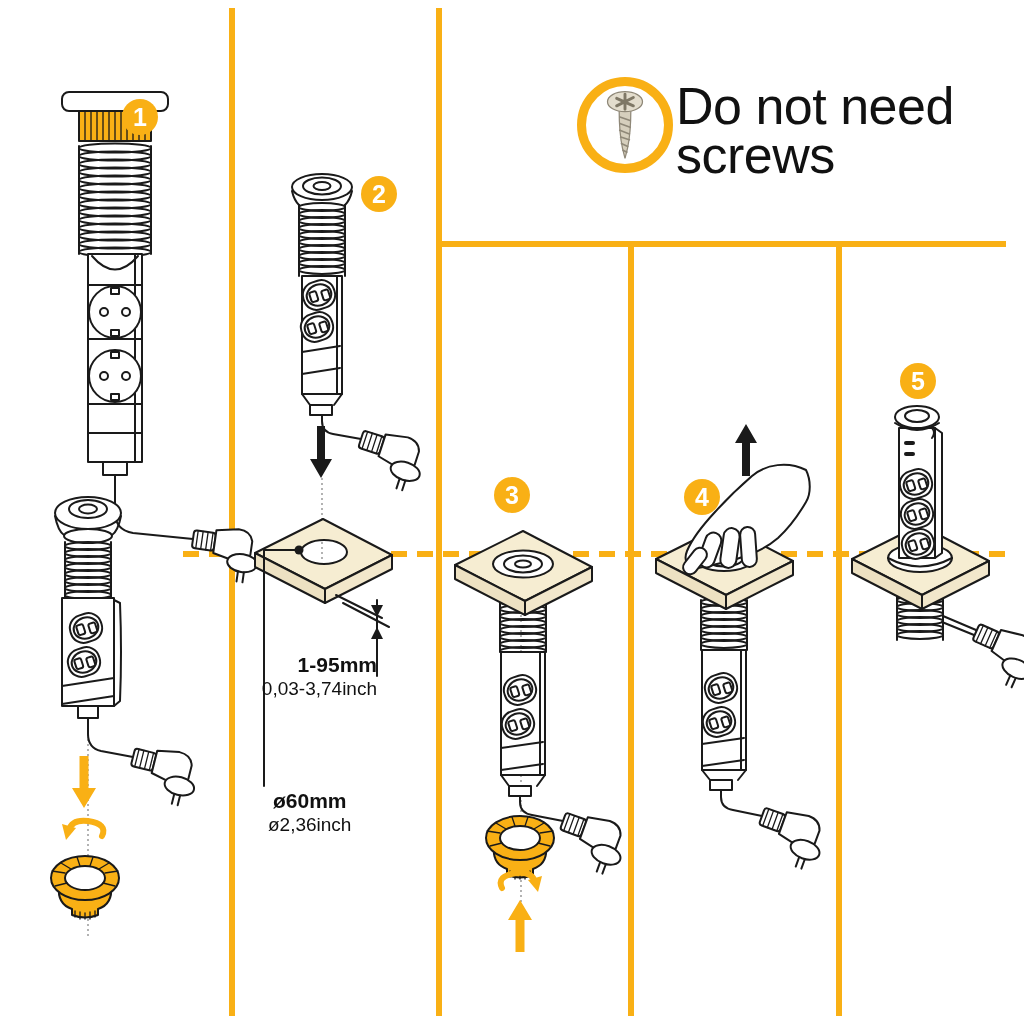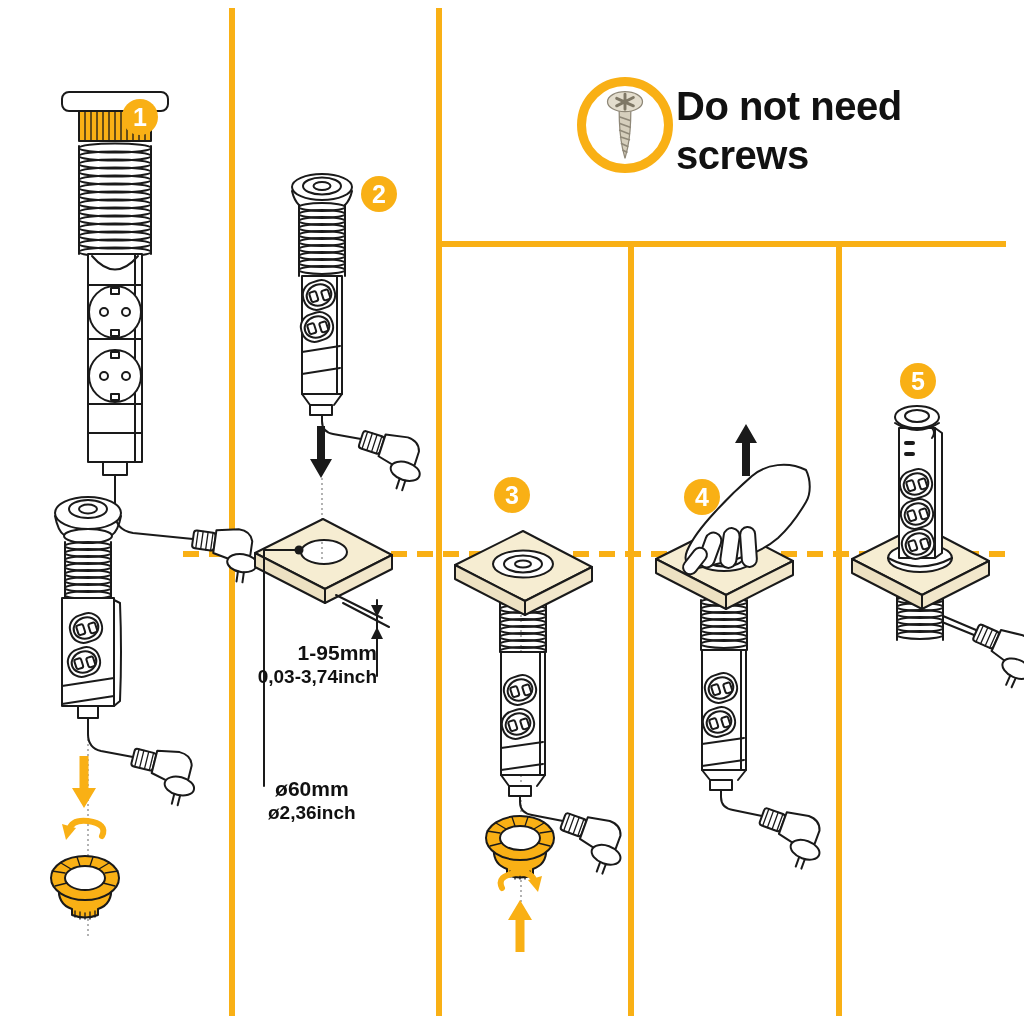--- a/index.html
+++ b/index.html
@@ -27,26 +27,26 @@
     line-height:36px; text-align:center;
   }
   
   .note-circle {
     position:absolute; left:577px; top:77px; width:96px; height:96px;
     border:9px solid #F9B015; border-radius:50%; background:#fff;
     box-sizing:border-box; display:flex; align-items:center; justify-content:center;
   }
   .note-text {
     position:absolute; left:676px; top:82px; width:310px;
-    font-size:40px; font-weight:700; line-height:49px; letter-spacing:-0.5px; color:#111;
-  }
-  
-  .dim { position:absolute; }
+    font-size:52px; font-weight:400; line-height:49px; letter-spacing:-0.5px; color:#111;
+  }
+  
+  .dim { position:absolute;margin-top:12px; }
   .dim .m { font-weight:700; font-size:21px; line-height:24px; }
-  .dim .i { font-weight:700; font-size:19px; line-height:23px; }
+  .dim .i { font-weight:400; font-size:19px; line-height:23px; }
   .dim-thickness { left:230px; top:641px; width:147px; text-align:right; }
   .dim-hole { left:268px; top:777px; text-align:center; }
 </style>
 </head>
 <body>
 
 <div class="canvas">
 
   <div class="dashline" style="left:183px; top:551px; width:823px;"></div>
 

